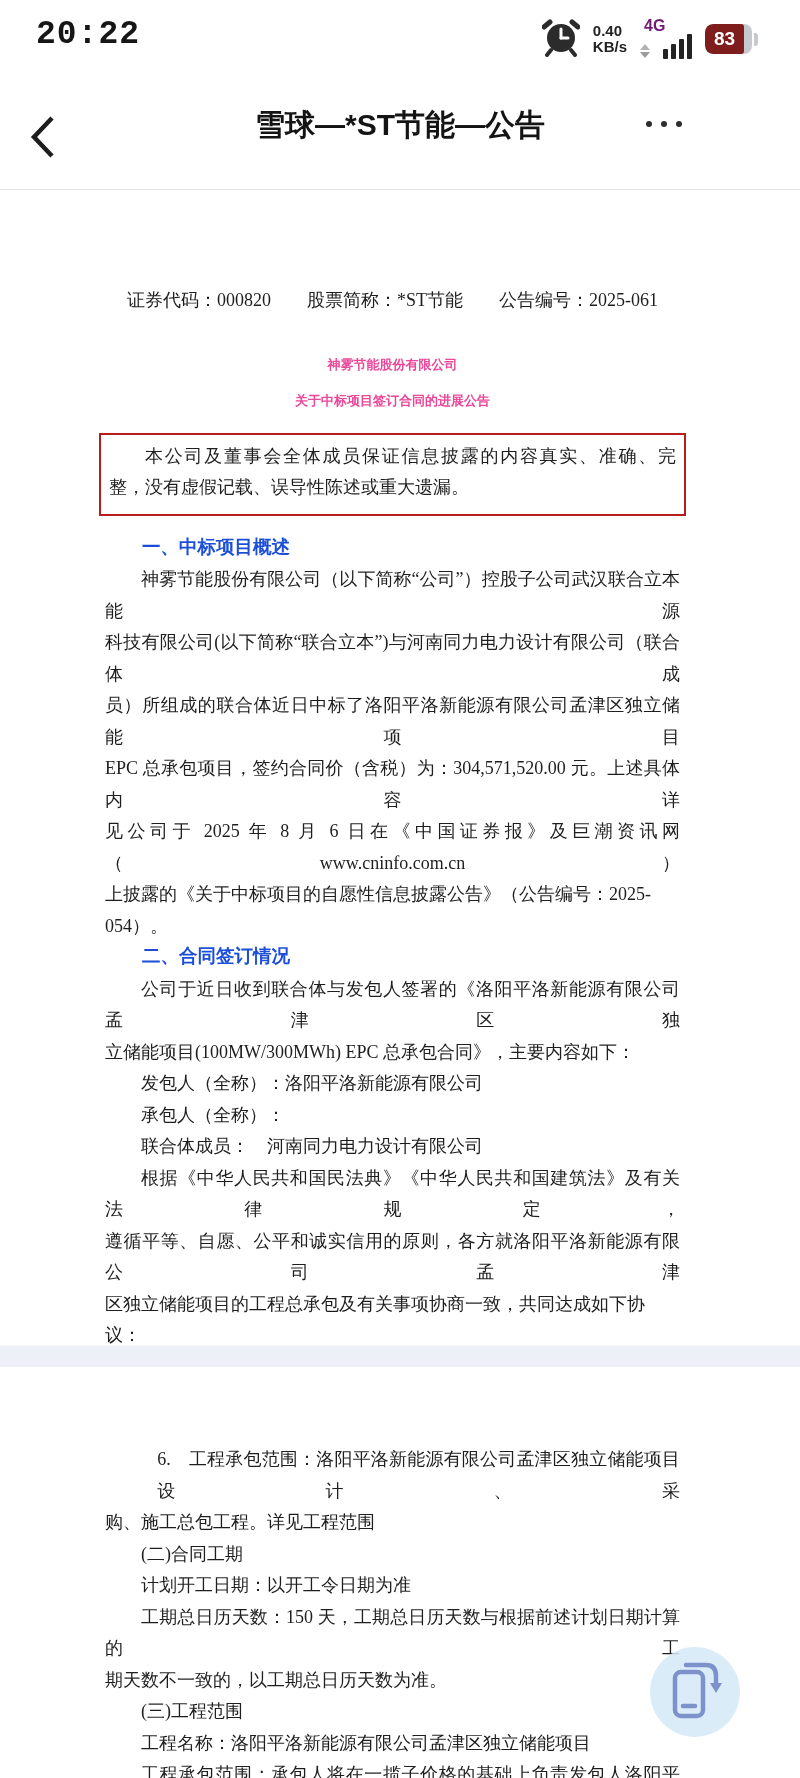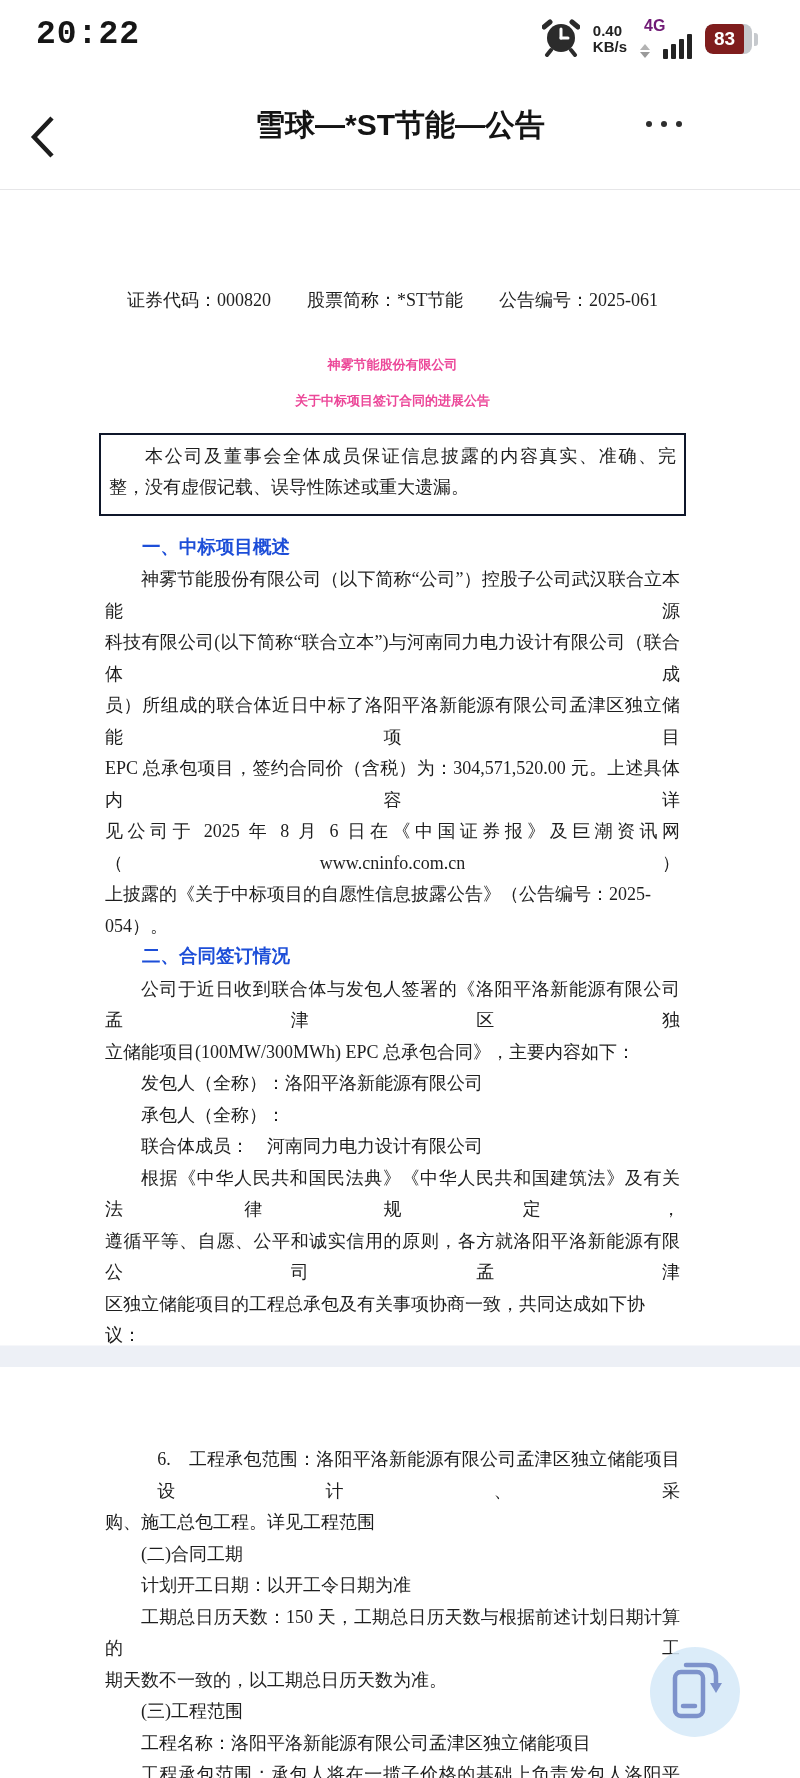--- a/index.html
+++ b/index.html
@@ -48,21 +48,21 @@
   .ln{font-size:18px;line-height:31.5px;color:#1e1e1e;}
   .ln.j{text-align:justify;text-align-last:justify;}
   .ln.ind{text-indent:2em;}
   .ln.num{padding-left:2.9em;}
   .heading{font-family:Liberation Mono, monospace;font-weight:700;font-size:18.5px;
            line-height:31.5px;text-indent:2em;color:#1d4ed8;}
   .doc-header{ text-align:center;font-size:18px;line-height:31.5px;margin-top:94px;}
   .doc-title{text-align:center;font-family:"Liberation Sans","DejaVu Sans",sans-serif;
              font-weight:700;font-size:13px;line-height:31.5px;color:#ec4899;}
   .t1{margin-top:32px;} .t2{margin-top:5px;}
-  .disclaimer-box{border:2px solid #0f172a;margin:16px -6px 12px;padding:6px 8px 10px;}
+  .disclaimer-box{border:2px solid #b91c1c;margin:16px -6px 12px;padding:6px 8px 10px;}
   .mt-heading{margin-top:17px;}
   .p2-first{margin-top:77px;}
   
   .rotate-btn{position:absolute;left:650px;top:1647px;width:90px;height:90px;border-radius:50%;
       background:rgba(213,233,248,0.86);display:flex;align-items:center;justify-content:center;
       cursor:pointer;z-index:9;}
 </style>
 </head>
 <body>
 

